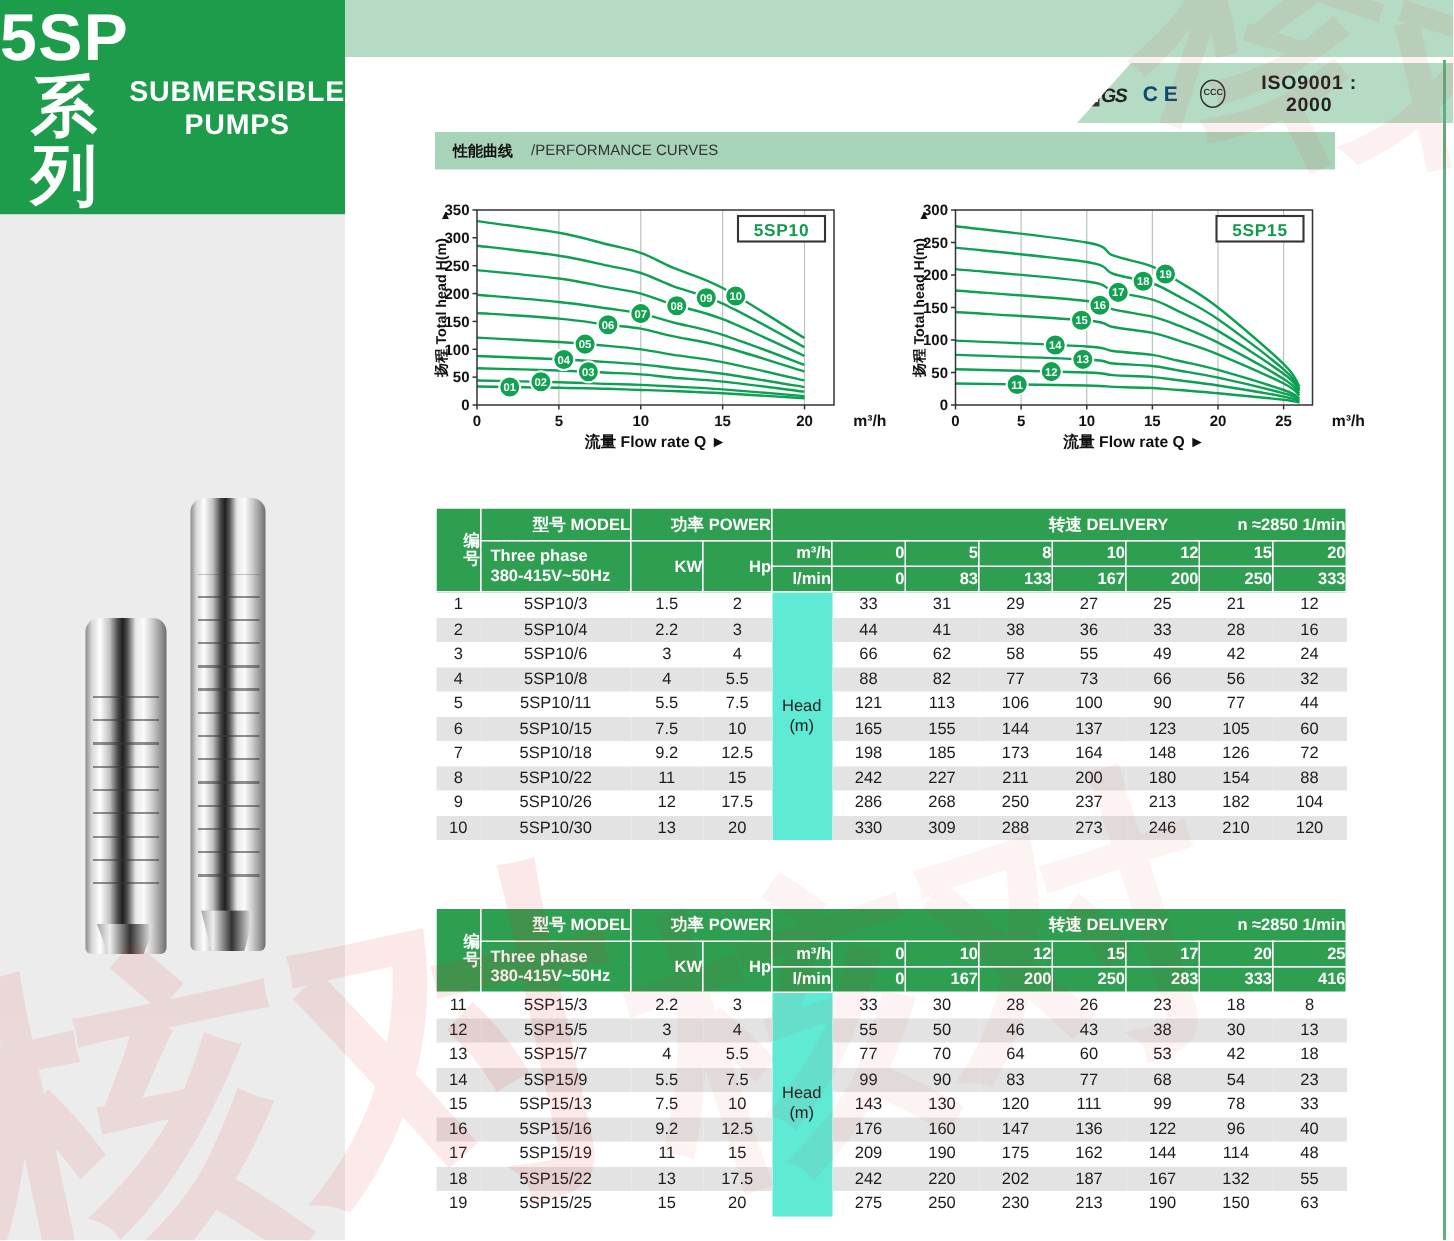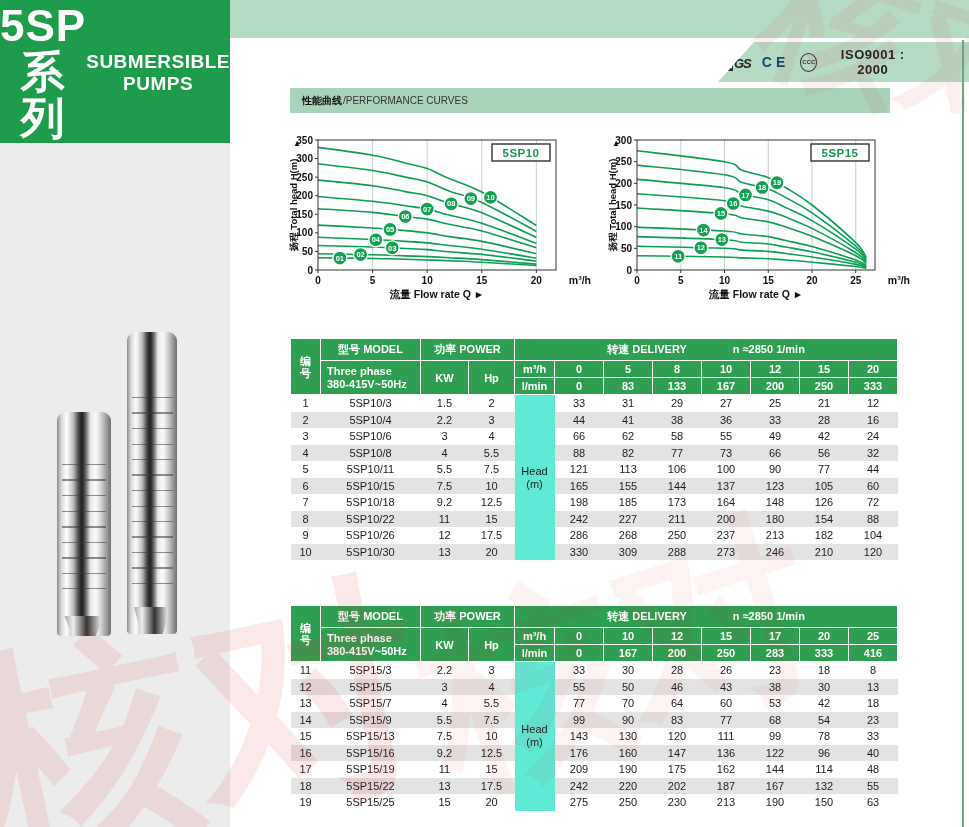--- a/index.html
+++ b/index.html
@@ -37,37 +37,37 @@
   .cemark{font-size:14px;font-weight:600;letter-spacing:4px;color:#0c4a6e;}
   .cccmark{width:17px;height:17px;border:1.6px solid #333;border-radius:50%;display:inline-flex;
      align-items:center;justify-content:center;font-size:6px;font-weight:bold;color:#333;}
   .isotext{font-size:13px;font-weight:600;color:#222;letter-spacing:.5px;}
   .rightline{position:absolute;right:5px;top:40px;bottom:0;width:2px;background:#5fae7f;}
 
   
   .perfheader{position:absolute;left:290px;top:88px;width:600px;height:25px;background:#a7d4b9;
      display:flex;align-items:center;padding-left:12px;box-sizing:border-box;font-size:10px;}
   .perfheader .zh{font-weight:bold;color:#111;}
-  .perfheader .en{color:#333;margin-left:1px;}
+  .perfheader .en{color:#333;margin-left:12px;}
 
   
   .chart{position:absolute;display:block;}
   #chart-0{left:288px;top:130px;}
   #chart-1{left:607px;top:130px;}
 
   
   .tbl-title{position:absolute;font-size:14px;font-weight:bold;color:#17a04c;margin-top:42px;}
   #t0-title{left:291px;top:312px;}
   #t1-title{left:291px;top:583px;}
   .tbl-host{position:absolute;width:608px;}
   #table-0{left:290px;top:338px;}
   #table-1{left:290px;top:605px;}
   table.ptable{border-collapse:collapse;table-layout:fixed;width:100%;}
   .ptable th{background:#2e9e50;color:#fff;border:1px solid #fff;font-size:11px;font-weight:bold;
-     padding:2px 0;text-align:center;}
+     padding:2px 0;text-align:right;}
   .ptable th.sub{text-align:left;padding-left:6px;line-height:13px;font-size:11px;}
   .ptable th.top{padding:3px 0;}
   .ptable th .gap{margin-left:46px;}
   .ptable th .vtext{display:inline-block;line-height:12px;}
   .ptable td{font-size:11px;text-align:center;height:16.5px;padding:0;color:#1c1c1c;}
   .ptable tr.alt td{background:#e3e3e3;}
   .ptable td.headcell{background:#5eead4;font-size:11px;line-height:13px;}
 
   
   .watermark{position:absolute;color:#e03030;font-family:"Liberation Serif",serif;font-weight:bold;

